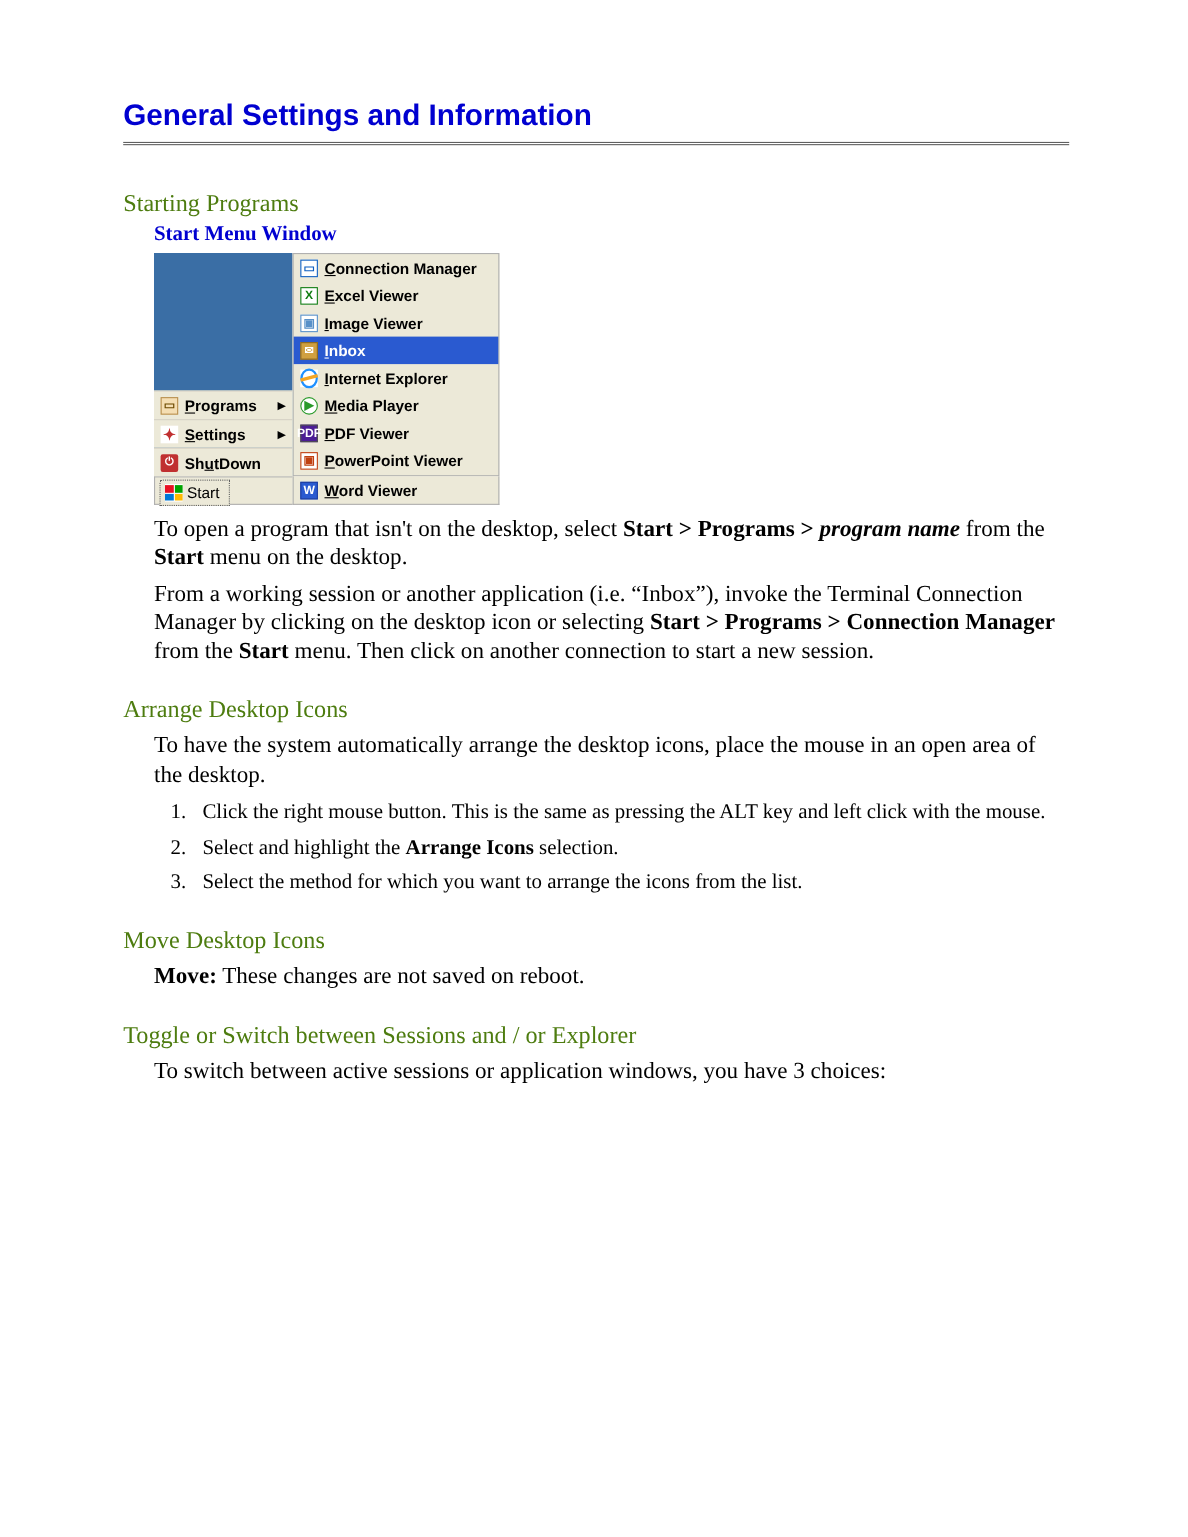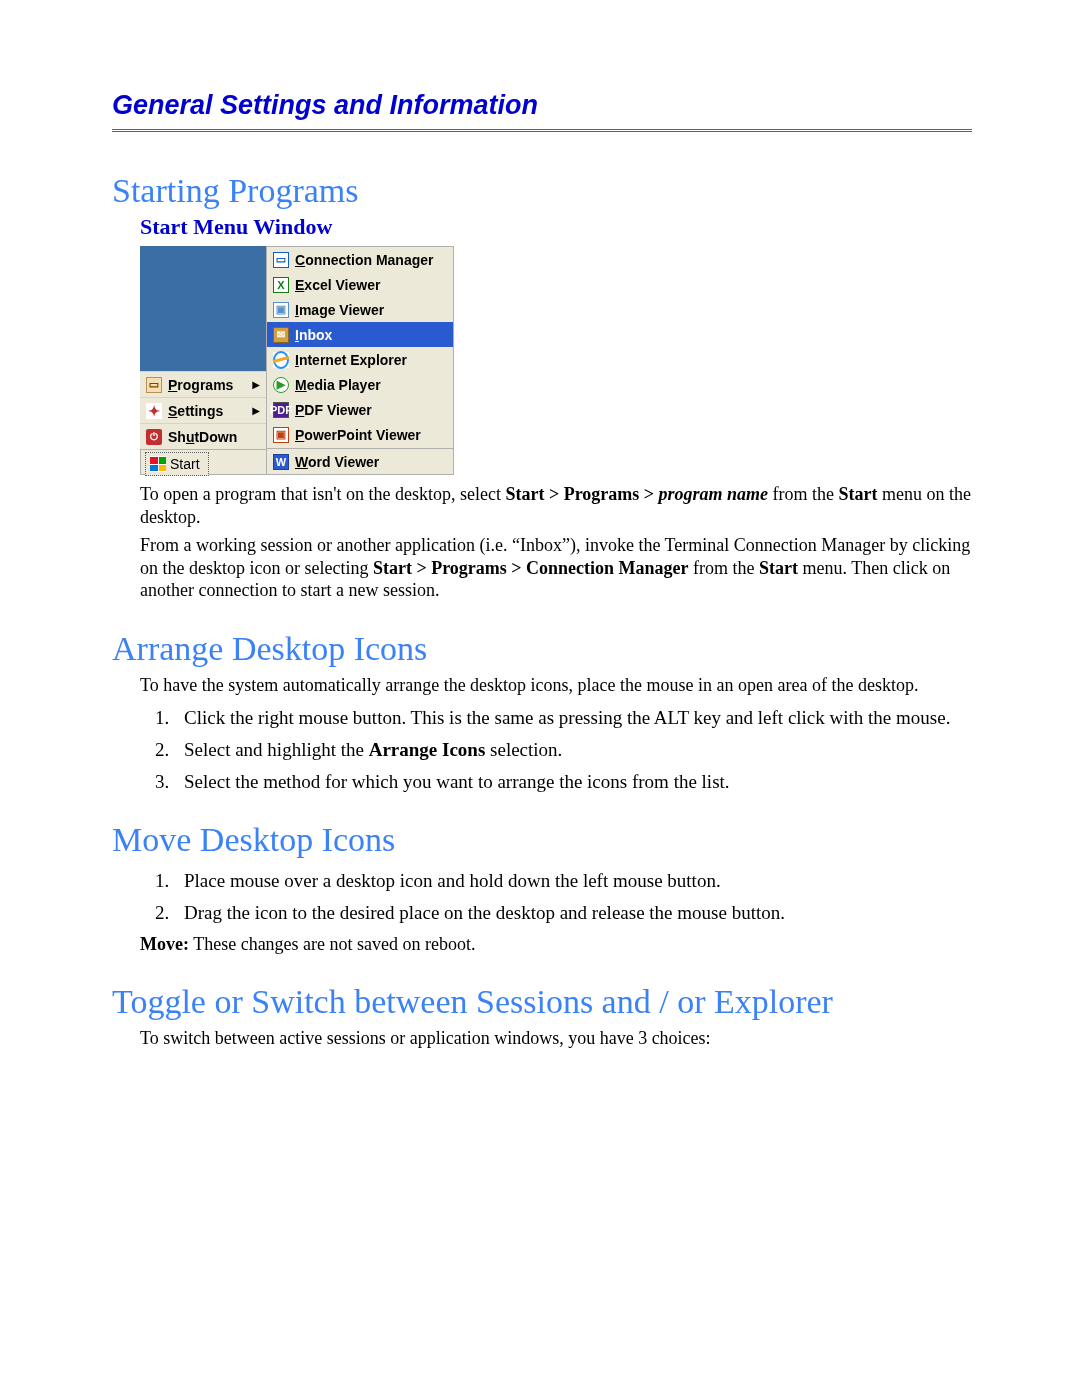--- a/index.html
+++ b/index.html
@@ -14,43 +14,42 @@
     min-height: 1397px;
     padding: 90px 108px 60px 112px;
     box-sizing: border-box;
   }
   h1.doc-title {
     font-family: Arial, Helvetica, sans-serif;
     font-weight: bold;
     font-size: 27px;
     color: #0000d0;
     margin: 0 0 8px 0;
-    font-style: italic;
   }
   .title-rule {
     border: none;
     border-top: 3px double #606060;
     margin: 0 0 40px 0;
   }
   h2.section-title {
     font-family: "Times New Roman", Times, serif;
     font-weight: normal;
-    font-size: 34px;
-    color: #3b82f6;
+    font-size: 22px;
+    color: #4d7c0f;
     margin: 28px 0 4px 0;
   }
   h3.subhead {
     font-family: "Times New Roman", Times, serif;
     font-weight: bold;
-    font-size: 22px;
+    font-size: 19px;
     color: #0000d0;
     margin: 0 0 6px 28px;
   }
   .body-text {
-    font-size: 18px;
+    font-size: 21px;
     line-height: 1.25;
     margin: 6px 0 0 28px;
   }
   .body-text b { font-weight: bold; }
   .body-text i { font-style: italic; }
   ol.numbered {
     margin: 10px 0 0 28px;
     padding-left: 34px;
     font-size: 19px;
   }
@@ -264,22 +263,18 @@
 
   <h2 class="section-title">Arrange Desktop Icons</h2>
   <p class="body-text">To have the system automatically arrange the desktop icons, place the mouse in an open area of the desktop.</p>
   <ol class="numbered" id="arrange-steps">
       <li>Click the right mouse button.  This is the same as pressing the ALT key and left click with the mouse.</li>
       <li>Select and highlight the <b>Arrange Icons</b> selection.</li>
       <li>Select the method for which you want to arrange the icons from the list.</li>
     </ol>
 
   <h2 class="section-title">Move Desktop Icons</h2>
-  <ol class="numbered" id="move-steps">
-      <li>Place mouse over a desktop icon and hold down the left mouse button.</li>
-      <li>Drag the icon to the desired place on the desktop and release the mouse button.</li>
-    </ol>
   <p class="body-text"><b>Move:</b>  These changes are not saved on reboot.</p>
 
   <h2 class="section-title">Toggle or Switch between Sessions and / or Explorer</h2>
   <p class="body-text">To switch between active sessions or application windows, you have 3 choices:</p>
 
 </div>
 
 </body></html>

